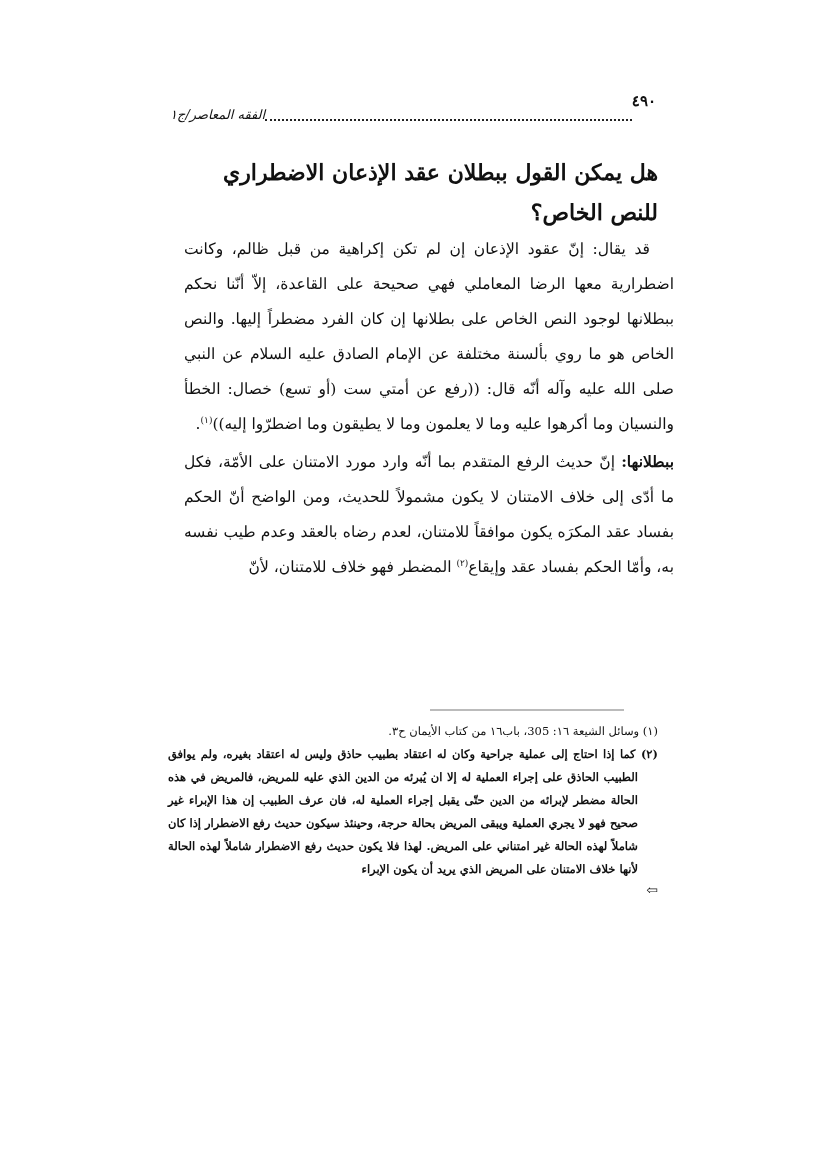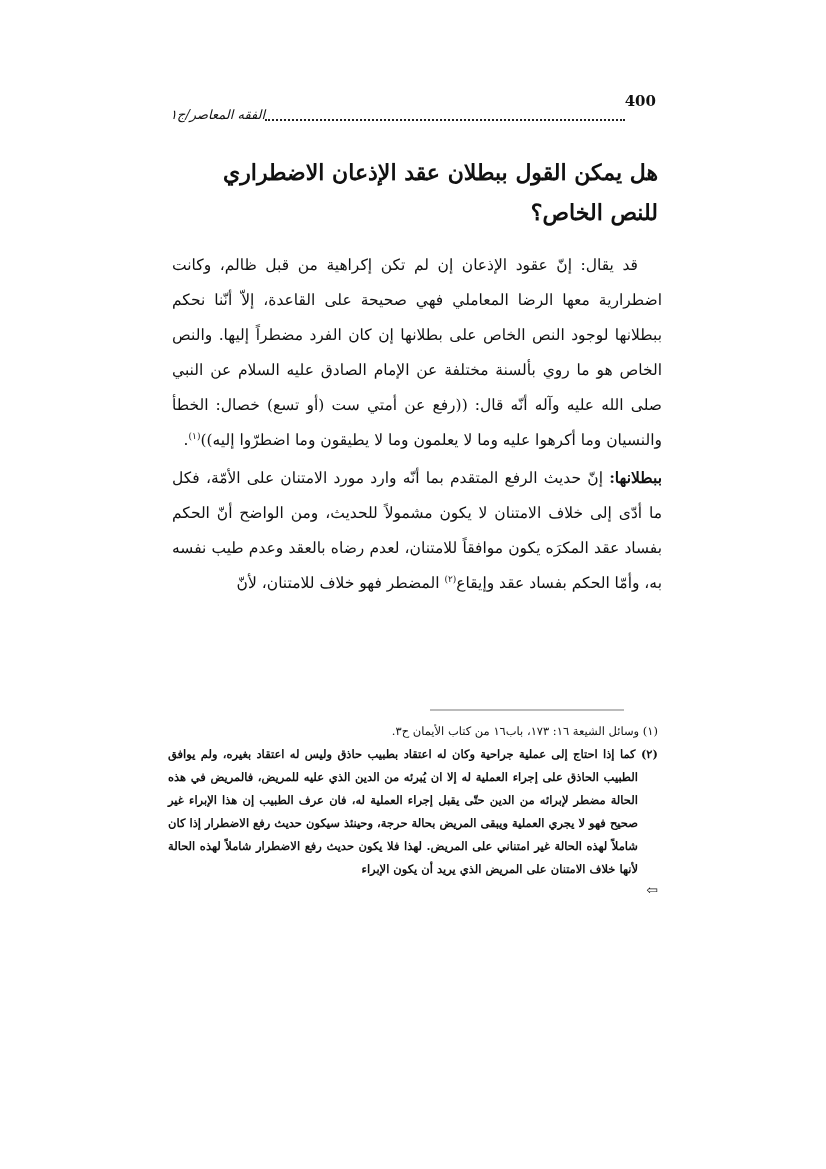--- a/index.html
+++ b/index.html
@@ -7,54 +7,54 @@
          font-family: "DejaVu Serif", "Liberation Serif", serif; color: #111; }
   .page { position: absolute; left: 168px; top: 0; width: 490px; direction: rtl; }
   .header { position: absolute; top: 98px; left: 0; width: 490px; height: 26px;
             display: flex; align-items: flex-end; direction: rtl; }
   .header .title { font-family: "DejaVu Serif", serif; font-style: italic; font-weight: normal;
                    font-size: 13px; white-space: nowrap; padding-left: 2px; line-height: 18px; }
   .header .dots { flex: 1; border-bottom: 2px dotted #222; margin-bottom: 3px; height: 1px; }
   .header .pnum { font-size: 15px; font-weight: bold; padding-right: 2px; line-height: 18px; align-self: flex-start; position: relative; top: -6px; }
   .heading { position: absolute; top: 152px; left: 0; width: 490px;
              font-size: 22px; font-weight: bold; line-height: 40px; text-align: right; }
-  .body { position: absolute; top: 232px; left: 4px; width: 490px;
-          font-size: 15.5px; line-height: 35px; text-align: justify; text-align-last: right; margin-top: 16px; }
+  .body { position: absolute; top: 232px; left: 16px; width: 490px;
+          font-size: 15.5px; line-height: 35px; text-align: justify; text-align-last: right; }
   .body p { margin: 0; }
   .body p.indent { text-indent: 24px; }
   .body p + p { margin-top: 2px; }
   .body b { font-weight: bold; }
   sup { font-size: 9px; vertical-align: super; line-height: 0; }
   .divider { position: absolute; top: 709px; left: 262px; width: 194px; height: 0;
              border-top: 2px solid #bbb; }
   .footnotes { position: absolute; top: 720px; left: 0; width: 490px;
                font-size: 11.5px; line-height: 23px; text-align: justify; text-align-last: right; }
   .footnotes p { margin: 0; }
   .fn2 { padding-right: 20px; text-indent: -20px; font-weight: bold; }
   .arrow { display: block; text-align: left; font-size: 14px; line-height: 18px; }
 </style>
 </head>
 <body>
 
 <div class="page">
 
   <div class="header">
-    <span class="pnum">400</span>
+    <span class="pnum">٤٩٠</span>
     <span class="dots"></span>
     <span class="title">الفقه المعاصر/ج١</span>
   </div>
 
   <div class="heading">هل يمكن القول ببطلان عقد الإذعان الاضطراري للنص الخاص؟</div>
 
   <div class="body">
     <p class="indent"><span>قد يقال: إنّ عقود الإذعان إن لم تكن إكراهية من قبل ظالم، وكانت اضطرارية معها الرضا المعاملي فهي صحيحة على القاعدة، إلاّ أنّنا نحكم ببطلانها لوجود النص الخاص على بطلانها إن كان الفرد مضطراً إليها. والنص الخاص هو ما روي بألسنة مختلفة عن الإمام الصادق عليه السلام عن النبي صلى الله عليه وآله أنّه قال: ((رفع عن أمتي ست (أو تسع) خصال: الخطأ والنسيان وما أكرهوا عليه وما لا يعلمون وما لا يطيقون وما اضطرّوا إليه))</span><sup>(١)</sup><span>.</span></p>
     <p><b>ببطلانها:</b><span> إنّ حديث الرفع المتقدم بما أنّه وارد مورد الامتنان على الأمّة، فكل ما أدّى إلى خلاف الامتنان لا يكون مشمولاً للحديث، ومن الواضح أنّ الحكم بفساد عقد المكرَه يكون موافقاً للامتنان، لعدم رضاه بالعقد وعدم طيب نفسه به، وأمّا الحكم بفساد عقد وإيقاع</span><sup>(٢)</sup><span> المضطر فهو خلاف للامتنان، لأنّ</span></p>
   </div>
 
   <div class="divider"></div>
 
   <div class="footnotes">
-    <p>(١) وسائل الشيعة ١٦: ١٧٣، باب١٦ من كتاب الأيمان ح٣.</p>
+    <p>(١) وسائل الشيعة ١٦: 305، باب١٦ من كتاب الأيمان ح٣.</p>
     <p class="fn2">(٢) كما إذا احتاج إلى عملية جراحية وكان له اعتقاد بطبيب حاذق وليس له اعتقاد بغيره، ولم يوافق الطبيب الحاذق على إجراء العملية له إلا ان يُبرئه من الدين الذي عليه للمريض، فالمريض في هذه الحالة مضطر لإبرائه من الدين حتّى يقبل إجراء العملية له، فان عرف الطبيب إن هذا الإبراء غير صحيح فهو لا يجري العملية ويبقى المريض بحالة حرجة، وحينئذ سيكون حديث رفع الاضطرار إذا كان شاملاً لهذه الحالة غير امتناني على المريض. لهذا فلا يكون حديث رفع الاضطرار شاملاً لهذه الحالة لأنها خلاف الامتنان على المريض الذي يريد أن يكون الإبراء</p>
     <span class="arrow">⇦</span>
   </div>
 
 </div>
 
 </body></html>

